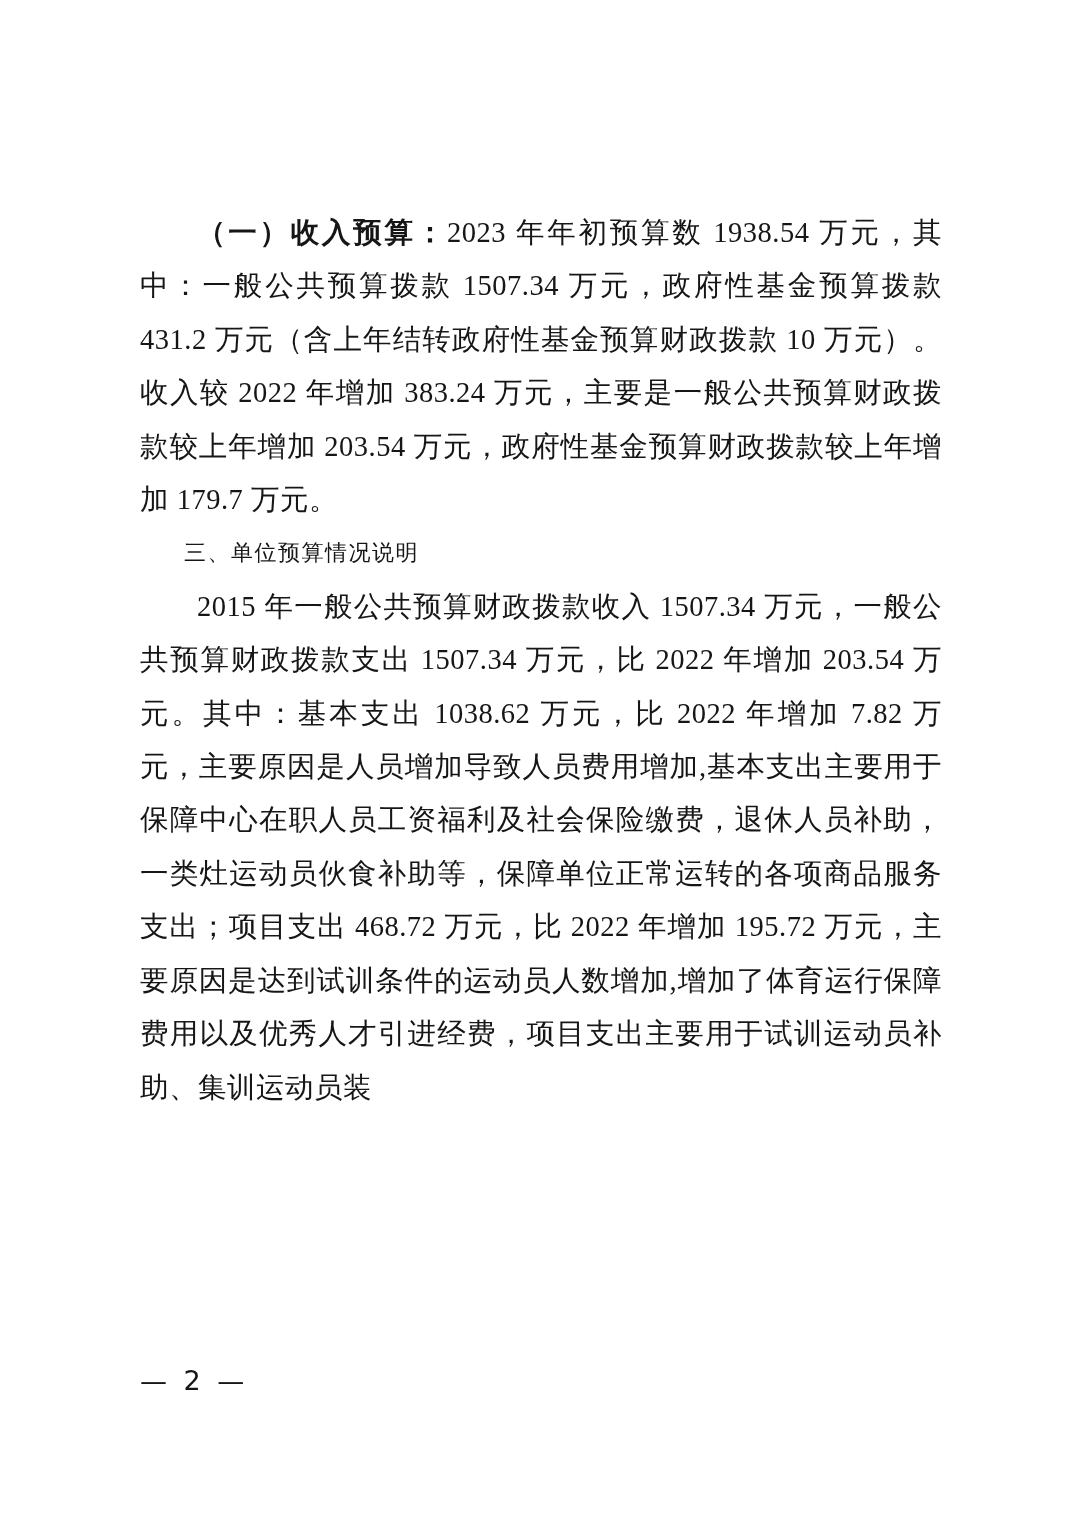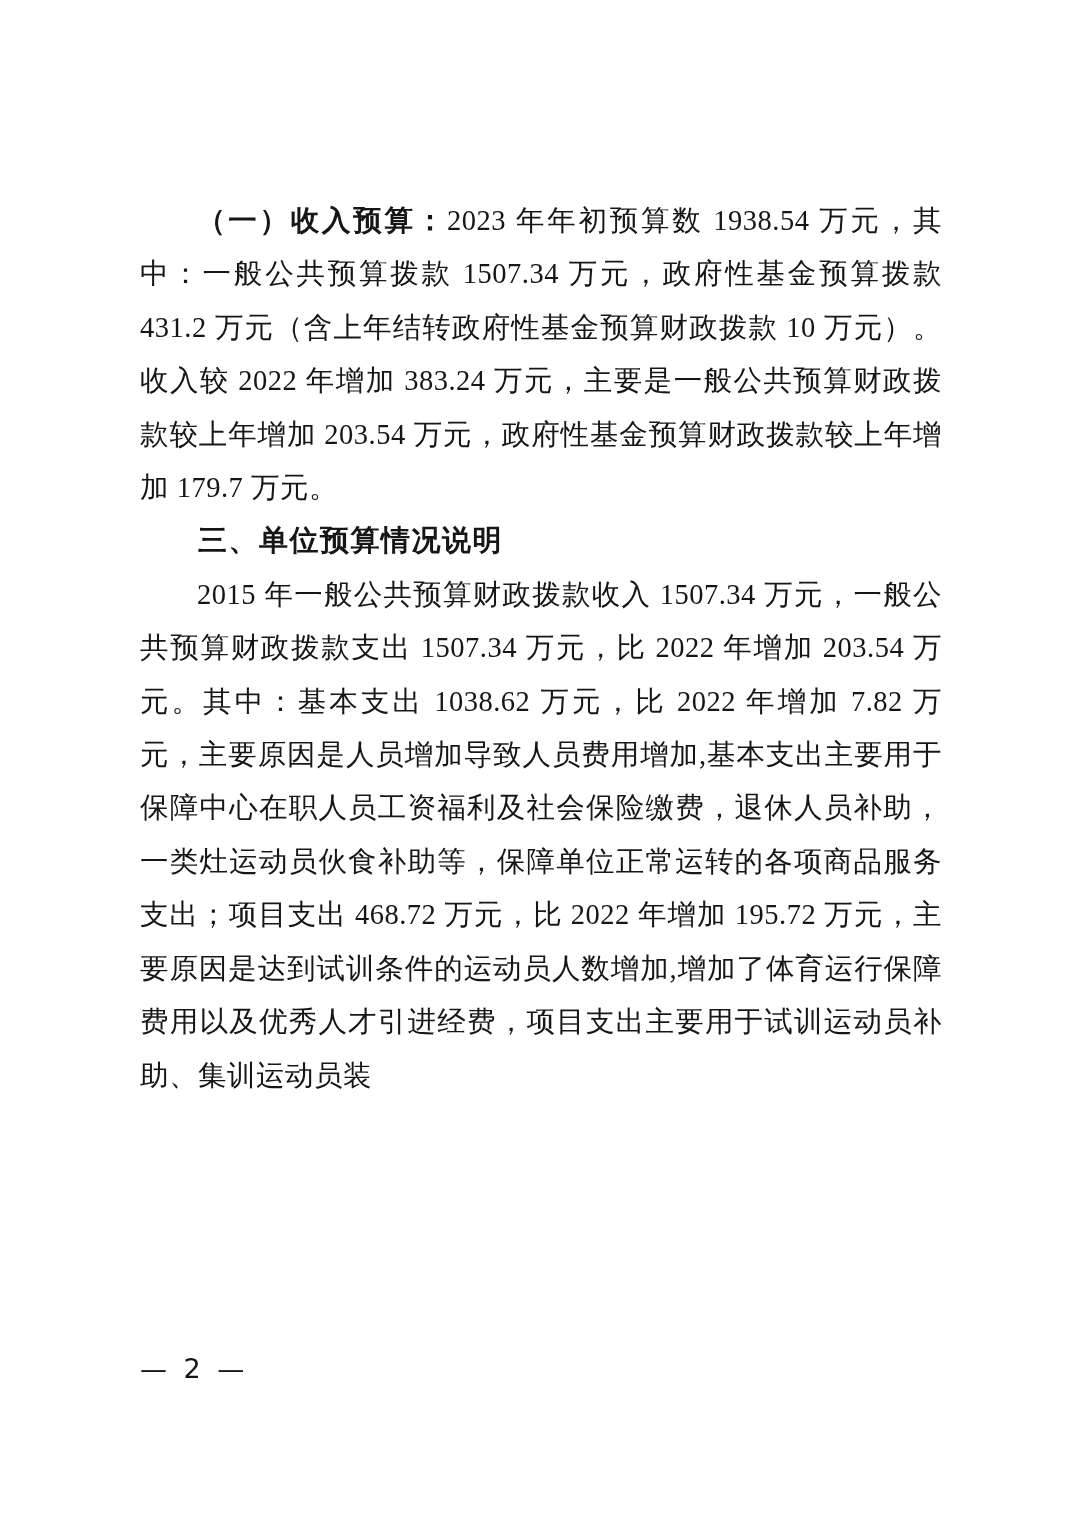--- a/index.html
+++ b/index.html
@@ -4,21 +4,21 @@
 <style>
   * { margin: 0; padding: 0; box-sizing: border-box; }
   html, body {
     background: #ffffff;
     font-family: "Liberation Serif", "DejaVu Serif", serif;
   }
   .page {
     position: relative;
     width: 1074px;
     height: 1476px;
-    margin: 0 auto;
+    margin: 12px auto;
     background: #ffffff;
     color: #161616;
     overflow: hidden;
     padding-left: 12px;
   }
   .content {
     position: absolute;
     left: 140px;
     top: 194px;
     width: 802px;
@@ -30,22 +30,22 @@
   }
   .para {
     text-indent: 2em;
     margin: 0;
   }
   .para .lead {
     font-weight: bold;
   }
   .heading {
     font-family: "Liberation Sans", "DejaVu Sans", sans-serif;
-    font-weight: bold;
-    font-size: 29px;
+    font-weight: normal;
+    font-size: 22px;
     line-height: 53.4px;
     text-indent: 2em;
     letter-spacing: 1.5px;
     text-align: left;
   }
   .pagenum {
     position: absolute;
     left: 140px;
     top: 1349px;
     font-family: "DejaVu Sans", "Liberation Sans", sans-serif;

